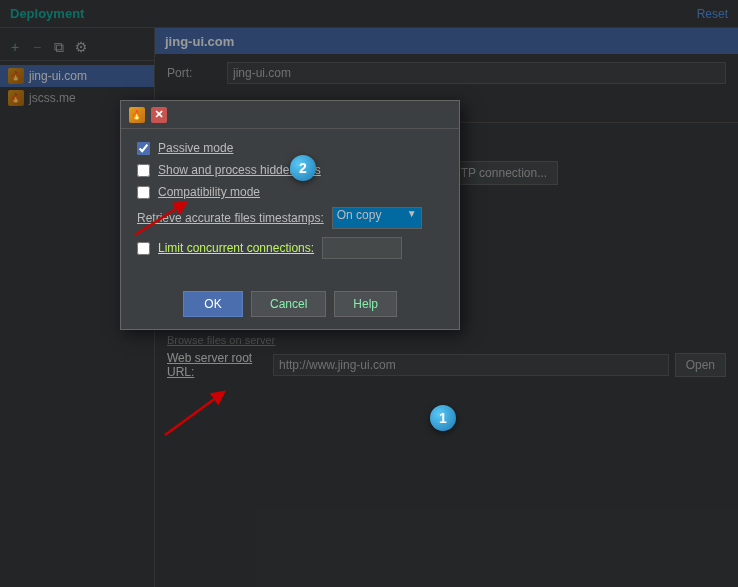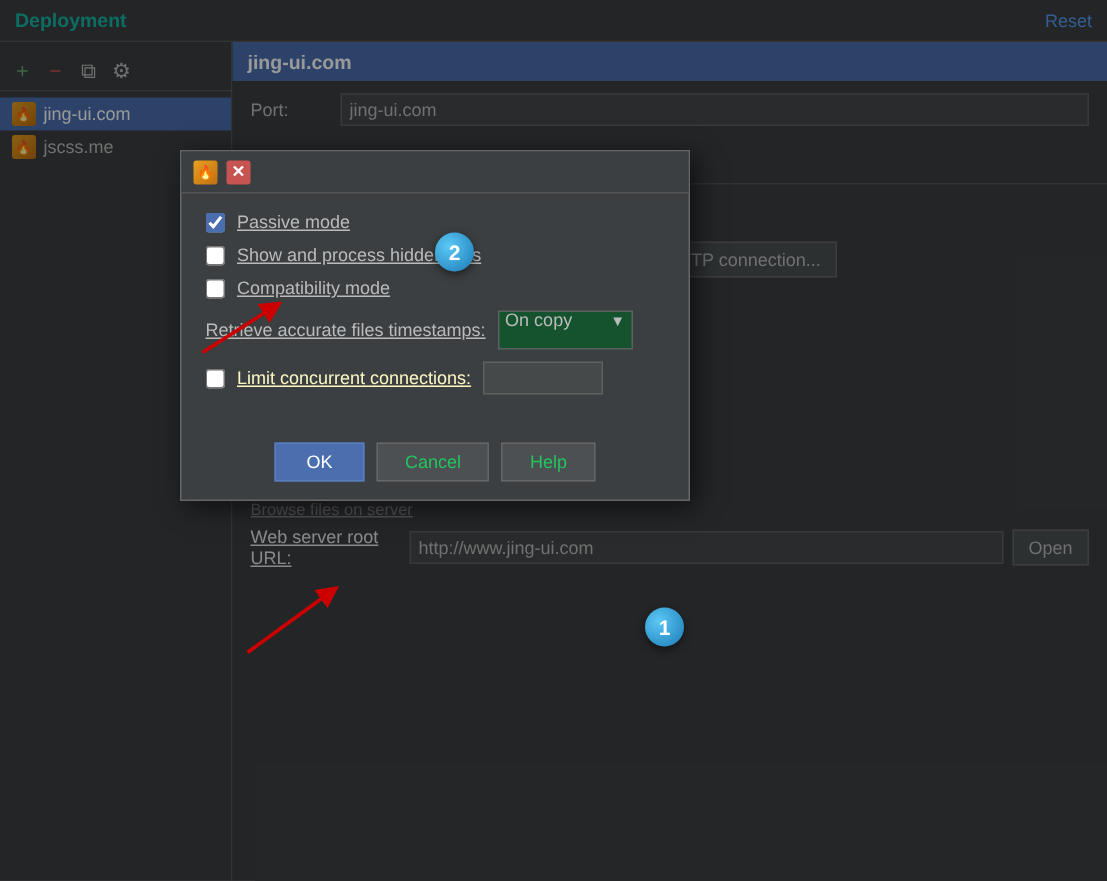--- a/index.html
+++ b/index.html
@@ -403,41 +403,41 @@
       gap: 8px;
       margin-bottom: 8px;
     }
     .modal-timestamp-label {
       font-size: 12px;
       color: #bbbbbb;
       text-decoration: underline;
     }
     .modal-dropdown {
       display: flex;
-      align-items: flex-end;
-      background: #14532d;
+      align-items: flex-start;
+      background: #0369a1;
       border: 1px solid #5e6060;
       height: 22px;
-      padding: 12px 4px;
+      padding: 0 4px;
       width: 90px;
       cursor: pointer;
       gap: 4px;
     }
     .modal-dropdown-text { flex: 1; font-size: 12px; color: #bbbbbb; }
     .modal-dropdown-arrow { color: #bbbbbb; font-size: 10px; }
 
     .modal-limit-row {
       display: flex;
       align-items: center;
       gap: 8px;
       margin-bottom: 12px;
     }
     .modal-limit-label {
       font-size: 12px;
-      color: #fef9c3;
+      color: #bef264;
       text-decoration: underline;
     }
     .modal-limit-input {
       background: #45494a;
       border: 1px solid #5e6060;
       color: #bbbbbb;
       padding: 2px 5px;
       font-size: 12px;
       height: 22px;
       width: 80px;
@@ -445,21 +445,21 @@
 
     .modal-footer {
       display: flex;
       justify-content: center;
       gap: 8px;
       padding: 8px 16px 12px;
     }
     .modal-btn {
       background: #4c5052;
       border: 1px solid #666;
-      color: #22c55e;
+      color: #86efac;
       padding: 4px 18px;
       font-size: 12px;
       cursor: pointer;
       height: 26px;
       min-width: 60px;
     }
     .modal-btn.primary {
       background: #4b6eaf;
       border-color: #5a7dbf;
       color: #fff;

